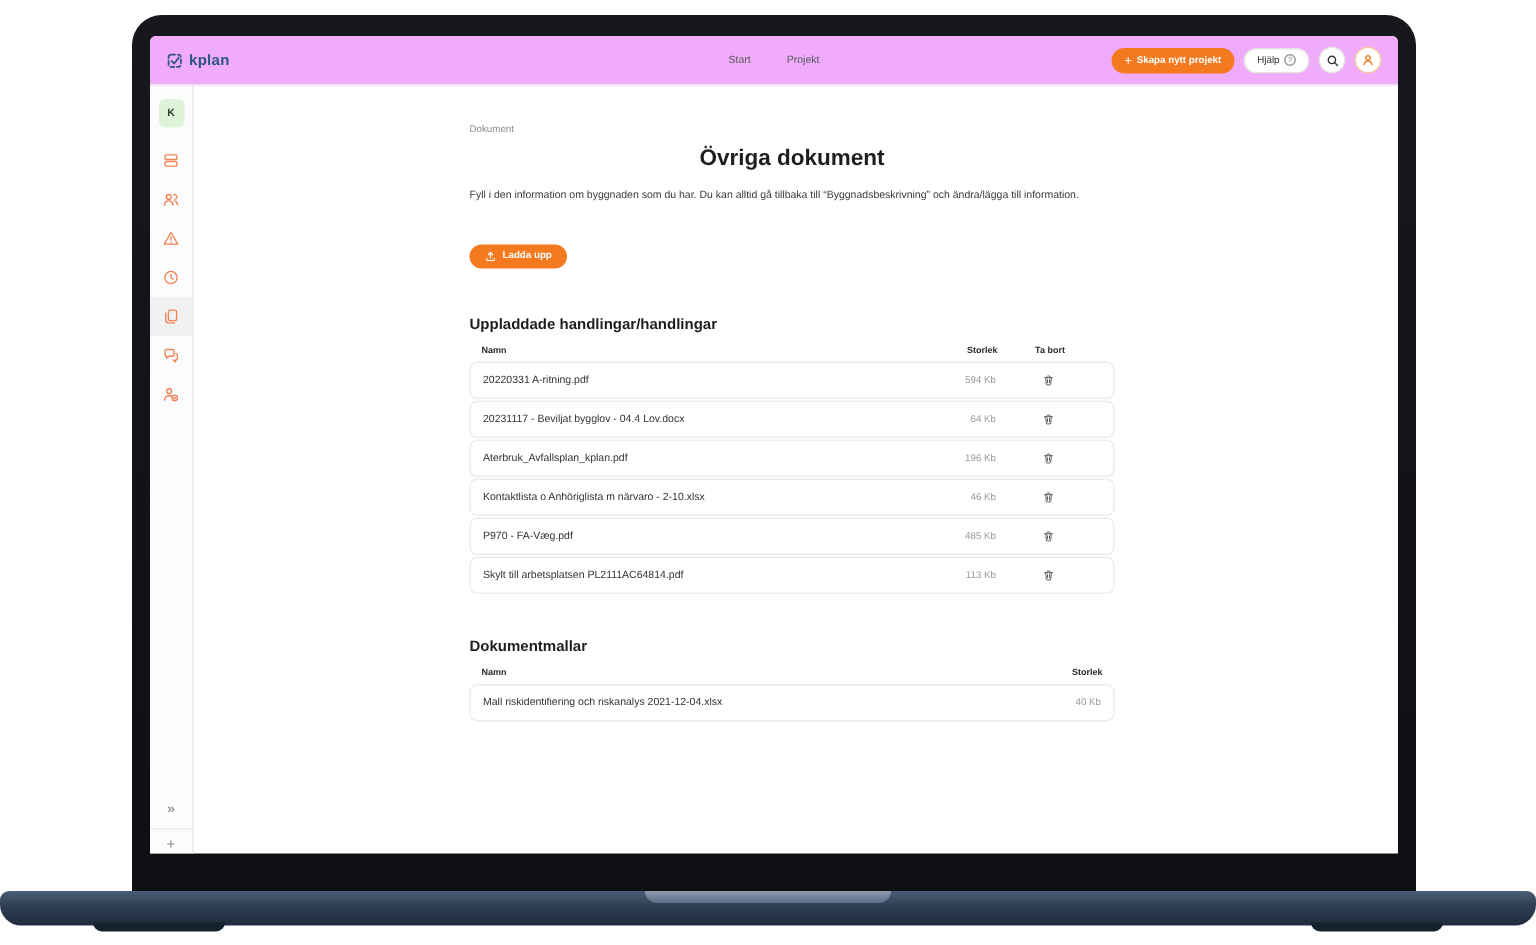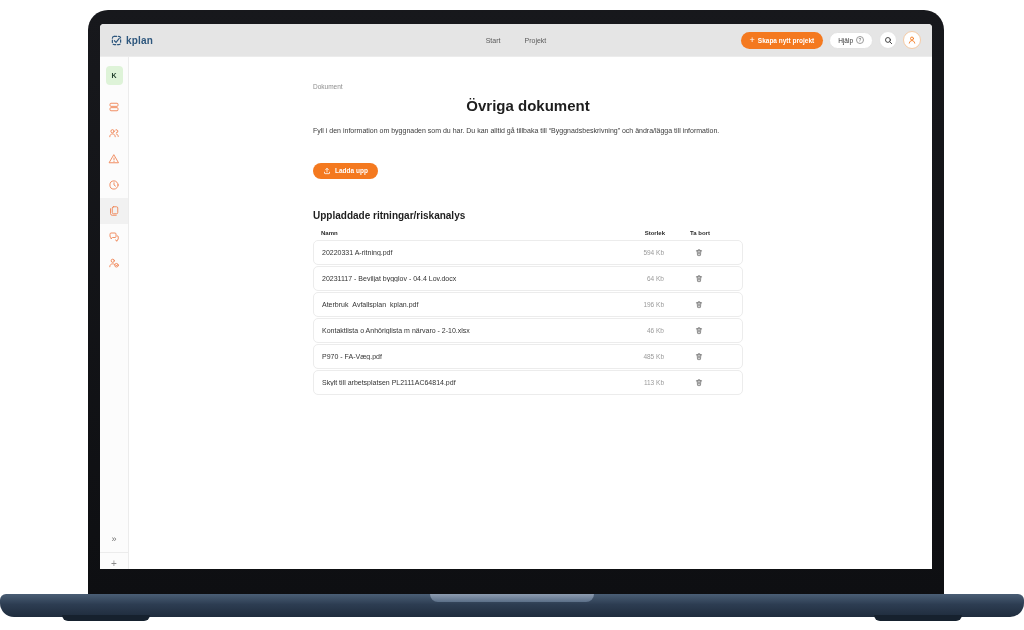--- a/index.html
+++ b/index.html
@@ -14,21 +14,21 @@
   .laptop-base { position:absolute; left:0; top:594px; width:1024px; height:23px;
     background:linear-gradient(180deg,#4a5e75 0%,#2d3d52 45%,#1f2c3d 100%);
     border-radius:6px 6px 14px 14px; }
   .base-notch { position:absolute; left:calc(50% - 82px); top:0; width:164px; height:8px;
     background:linear-gradient(180deg,#8d9cb0,#5b6f88); border-radius:0 0 9px 9px; }
   .foot { position:absolute; top:615px; width:88px; height:6px; background:#16212e; border-radius:0 0 6px 6px; }
   .foot.left { left:62px; } .foot.right { left:874px; }
 
   
   .app-header { height:33px; min-height:33px; display:flex; align-items:center; padding:0 11px;
-    border-bottom:1px solid #ececec; position:relative; background:#e5e5e5; }
+    border-bottom:1px solid #ececec; position:relative; background:#f0abfc; }
   .logo { display:flex; align-items:center; gap:4px; color:#2e577d; }
   .logo-text { font-size:10px; font-weight:bold; letter-spacing:.2px; }
   .app-nav { position:absolute; left:50%; transform:translateX(-50%); display:flex; gap:24px; }
   .nav-link { font-size:7px; color:#5a5a5a; cursor:pointer; }
   .header-actions { margin-left:auto; display:flex; align-items:center; gap:6px; }
   .cta-btn { display:flex; align-items:center; gap:3px; background:#f4791f; color:#fff; height:17px;
     padding:0 9px; border-radius:9px; font-size:6.5px; font-weight:bold; border:none; }
   .cta-plus { font-size:9px; font-weight:normal; line-height:1; }
   .help-btn { display:flex; align-items:center; gap:3px; height:17px; padding:0 8px; border:1px solid #e3e3e3;
     border-radius:9px; background:#fff; font-size:6.5px; color:#333; }
@@ -206,21 +206,21 @@
                 <path d="M12 15 V4.5"></path>
                   <path d="M7.5 8.5 L12 4 l4.5 4.5"></path>
                   <path d="M4.5 15.5 v3 a1.5 1.5 0 0 0 1.5 1.5 h12 a1.5 1.5 0 0 0 1.5 -1.5 v-3"></path>
               </svg>
             </span>
             <span>Ladda upp</span>
           </button>
 
           
           <div class="section-uploaded">
-            <h2 class="section-title">Uppladdade ritningar/riskanalys</h2>
+            <h2 class="section-title">Uppladdade handlingar/handlingar</h2>
             <div class="doc-table">
               <div class="thead">
                 <span class="th th-name">Namn</span>
                 <span class="th col-size">Storlek</span>
                 <span class="th col-del">Ta bort</span>
               </div>
 
               <div class="trow">
                 <span class="cell-name">20220331 A-ritning.pdf</span>
                 <span class="cell-size">594 Kb</span>
@@ -296,20 +296,33 @@
                           <path d="M4 7 h16 M9 7 V5 a1.5 1.5 0 0 1 1.5-1.5 h3 A1.5 1.5 0 0 1 15 5 v2 M6.5 7 l1 13 a1.5 1.5 0 0 0 1.5 1.3 h6 a1.5 1.5 0 0 0 1.5-1.3 l1-13 M10 11 v6 M14 11 v6"></path>
                         </svg>
                       </span>
                     </button>
                   </span>
               </div>
             </div>
           </div>
 
           
+          <div class="section-templates">
+            <h2 class="section-title">Dokumentmallar</h2>
+            <div class="doc-table">
+              <div class="thead">
+                <span class="th th-name">Namn</span>
+                <span class="th col-size">Storlek</span>
+              </div>
+              <div class="trow">
+                <span class="cell-name">Mall riskidentifiering och riskanalys 2021-12-04.xlsx</span>
+                <span class="cell-size">40 Kb</span>
+              </div>
+            </div>
+          </div>
 
         </div>
       </div>
     </div>
 
   </div>
 </div>
 
 <div class="laptop-base">
   <div class="base-notch"></div>

